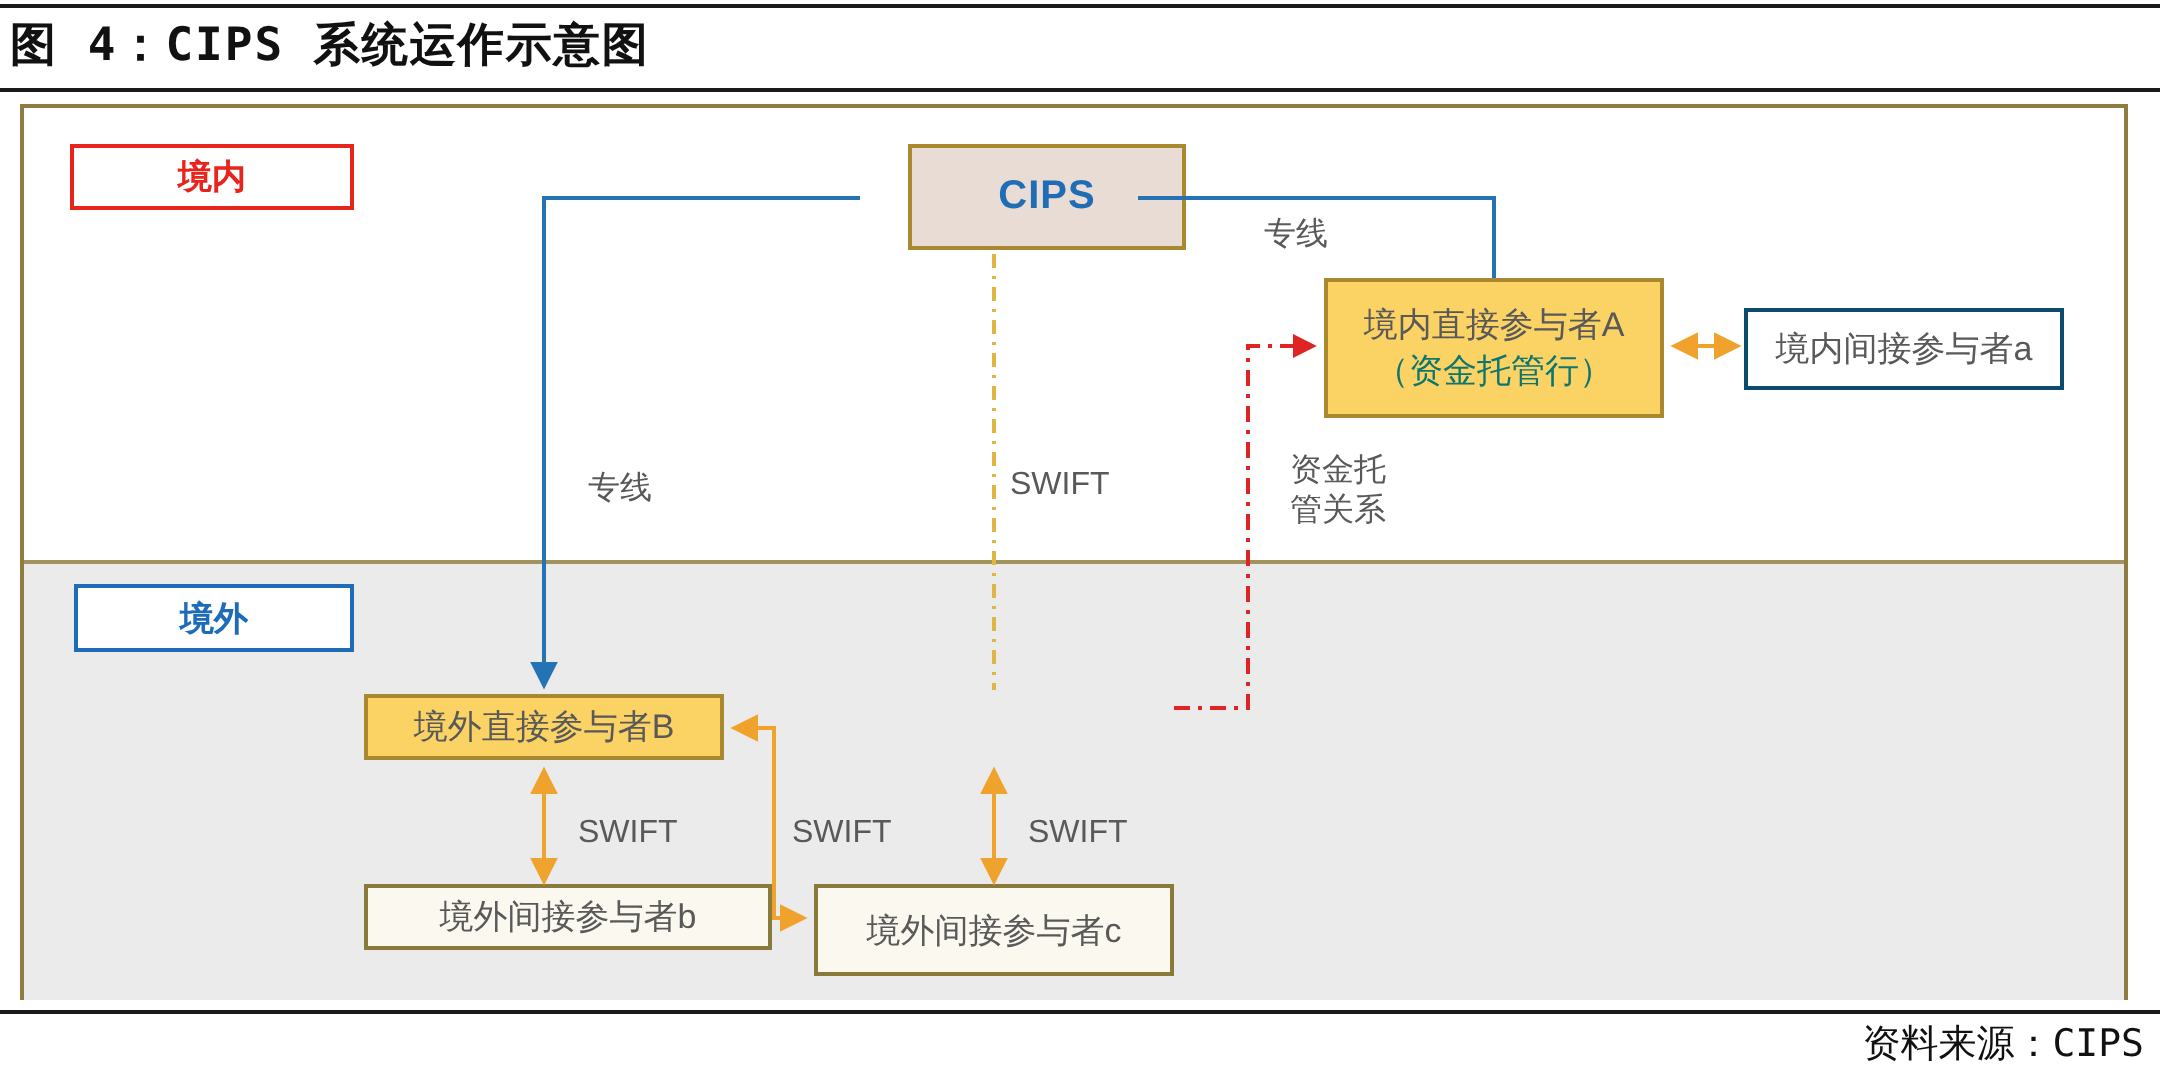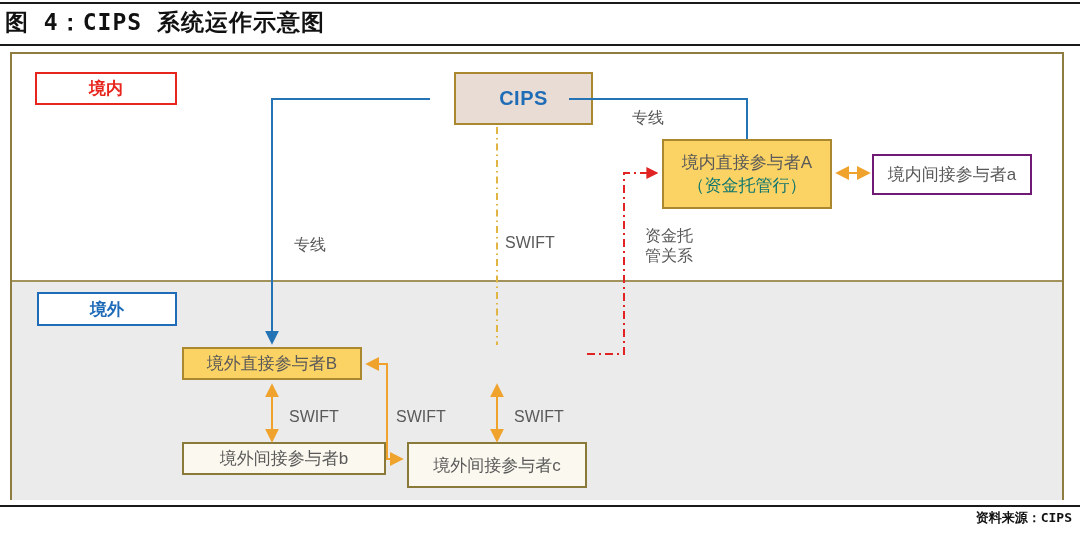--- a/index.html
+++ b/index.html
@@ -1,38 +1,38 @@
 <!DOCTYPE html>
 <html><head>
 <meta charset="utf-8">
 <style>
   html,body{margin:0;padding:0;background:#ffffff;}
   body{width:1080px;height:538px;position:relative;overflow:hidden;
        font-family:"Liberation Sans","DejaVu Sans",sans-serif;}
   .rule{position:absolute;left:0;right:0;height:2px;background:#1a1a1a;}
   .fig-title{position:absolute;left:5px;top:7px;font-size:23px;font-weight:bold;
        color:#111;letter-spacing:1px;font-family:"DejaVu Sans Mono","Liberation Sans",sans-serif;}
-  .source{position:absolute;right:8px;top:509px;font-size:13px;font-weight:bold;color:#111;
+  .source{position:absolute;right:8px;top:509px;font-size:19px;font-weight:normal;color:#111;
        font-family:"DejaVu Sans Mono","Liberation Sans",sans-serif;}
   .canvas{position:absolute;left:10px;top:52px;width:1054px;height:448px;
        border:2px solid #8f7c40;box-sizing:border-box;background:#fff;}
   .region-domestic{position:absolute;left:0;top:0;width:100%;height:226px;background:#ffffff;}
   .region-overseas{position:absolute;left:0;top:226px;width:100%;height:218px;background:#ebebeb;
        border-top:2px solid #a2935c;}
   .node{position:absolute;box-sizing:border-box;display:flex;align-items:center;
        justify-content:center;flex-direction:column;font-size:17px;color:#595959;}
   .tag{border:2px solid;background:#fff;font-weight:bold;}
   .tag-domestic{left:23px;top:18px;width:142px;height:33px;border-color:#e8251d;color:#e8251d;}
   .tag-overseas{left:25px;top:238px;width:140px;height:34px;border-color:#1e6bb8;color:#1e6bb8;}
   .cips{left:418px;top:18px;width:139px;height:53px;background:#e9dcd4;border:2px solid #a9882f;
        color:#1f6db6;font-weight:bold;font-size:20px;letter-spacing:.5px;margin-left:24px;}
   .ybox{background:#fbd264;border:2px solid #a9882f;}
   .node-a{left:650px;top:85px;width:170px;height:70px;line-height:23px;}
   .node-a .sub{color:#0f766e;}
-  .wbox{background:#ffffff;border:2px solid #701a75;}
+  .wbox{background:#ffffff;border:2px solid #0c4a6e;}
   .node-ia{left:860px;top:100px;width:160px;height:41px;}
   .node-b{left:170px;top:293px;width:180px;height:33px;}
   .node-c{left:395px;top:293px;width:180px;height:33px;}
   .cbox{background:#fbf8ef;border:2px solid #8a7a3a;}
   .node-ib{left:170px;top:388px;width:204px;height:33px;}
   .node-ic{left:395px;top:388px;width:180px;height:46px;}
   .lbl{position:absolute;font-size:16px;color:#595959;line-height:20px;white-space:nowrap;}
   svg.wires{position:absolute;left:0;top:0;width:1054px;height:448px;pointer-events:none;}
 </style>
 </head>

